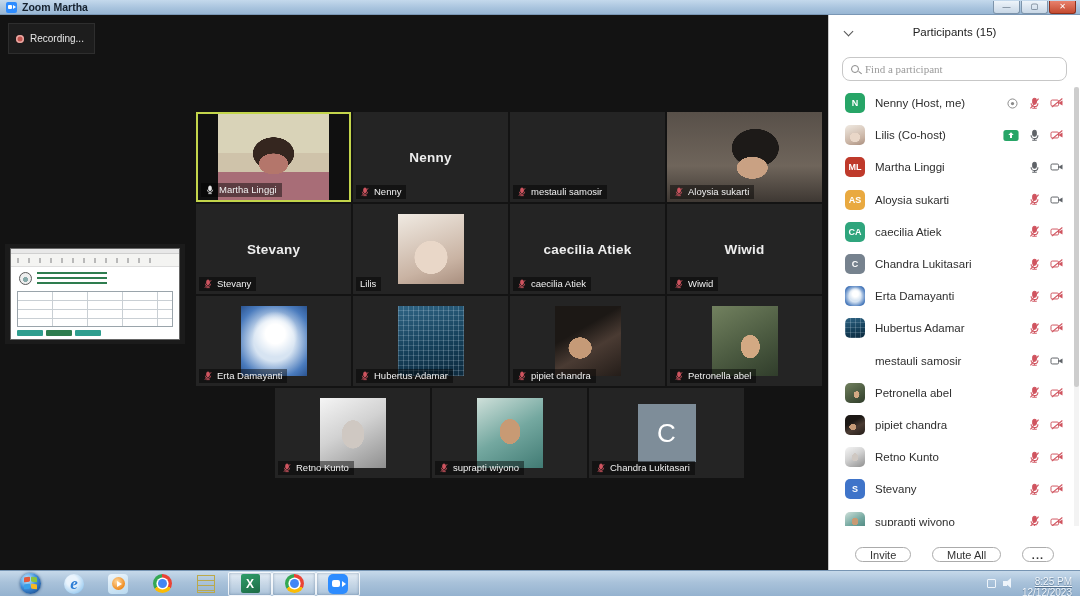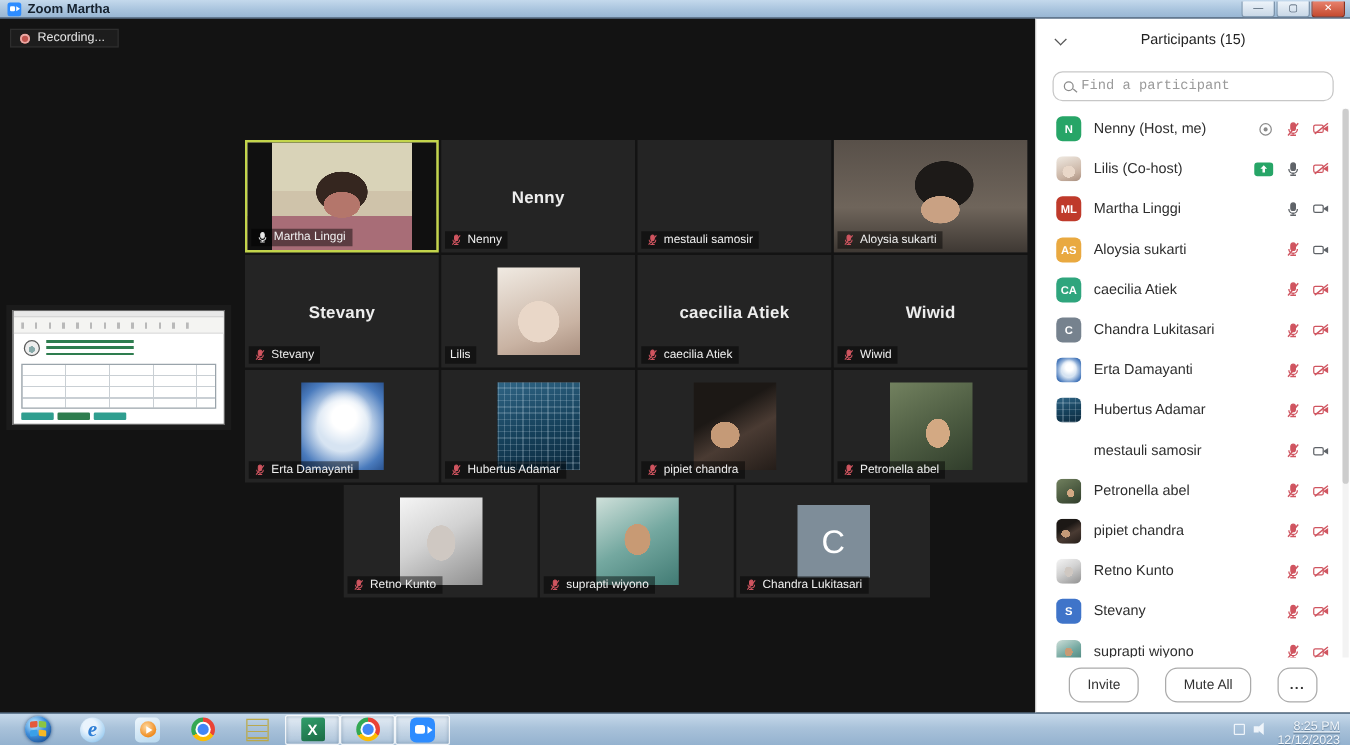--- a/index.html
+++ b/index.html
@@ -23,21 +23,21 @@
     border:1px solid #7d94ab; border-top:none; border-radius:0 0 3px 3px;
     background:linear-gradient(180deg,#eef4fa,#c8d7e6); position:relative; cursor:default; }
   .winbtn.close { background:linear-gradient(180deg,#e8826d,#c44a30); border-color:#8c2f1c; }
   .winbtn span { position:absolute; left:50%; top:50%; transform:translate(-50%,-55%);
     font-size:8px; color:#3d4f62; line-height:1; }
   .winbtn.close span { color:#fff; }
 
   
   .meeting { position:absolute; top:15px; left:0; width:828px; height:555px; background:#131313; }
 
-  .rec-badge { position:absolute; top:8px; left:8px; height:15px; padding:0 10px 0 7px;
+  .rec-badge { position:absolute; top:8px; left:8px; height:31px; padding:0 10px 0 7px;
     background:#1d1d1d; border:1px solid #2e2e2e; display:flex; align-items:center; gap:6px; }
   .rec-dot { width:8px; height:8px; border-radius:50%; background:#c0544e;
     box-shadow:inset 0 0 0 1.5px #e8a9a4; }
   .rec-text { color:#e6e6e6; font-size:10px; }
 
   
   .share-thumb { position:absolute; left:5px; top:229px; width:180px; height:100px;
     background:#1b1b1b; padding:4px 5px; }
   .xl-window { width:100%; height:100%; background:#fff; border:1px solid #666;
     display:flex; flex-direction:column; overflow:hidden; }
@@ -122,38 +122,38 @@
   .chev { position:absolute; left:16px; top:13px; width:7px; height:7px;
     border-left:1.6px solid #555; border-bottom:1.6px solid #555; transform:rotate(-45deg); cursor:pointer; }
   .panel-title { font-size:11.5px; font-weight:normal; color:#222; }
   .searchwrap { margin:8px 13px 6px 13px; }
   .searchbox { width:100%; height:24px; border:1px solid #c7c7c7; border-radius:8px;
     display:flex; align-items:center; padding:0 8px; gap:6px; background:#fff; }
   .mag { width:8px; height:8px; border:1.4px solid #8a8a8a; border-radius:50%; position:relative; flex:none; }
   .mag::after { content:""; position:absolute; width:4px; height:1.4px; background:#8a8a8a;
     right:-3.5px; bottom:-1.5px; transform:rotate(40deg); }
   .searchbox input { border:none; outline:none; flex:1; font-size:11px; color:#444;
-    font-family:Liberation Mono, monospace; background:transparent; }
+    font-family:Liberation Serif, serif; background:transparent; }
   .searchbox input::placeholder { color:#9a9a9a; }
 
   .plist { position:absolute; top:72px; left:0; right:6px; bottom:44px; overflow:hidden; }
   .prow { height:32.2px; display:flex; align-items:center; padding:0 10px 0 16px; }
   .avatar { width:20px; height:20px; border-radius:5px; margin-right:10px; flex:none;
     color:#fff; font-size:9px; font-weight:bold; display:flex; align-items:center; justify-content:center; }
   .avatar.none { background:transparent; }
   .pname { flex:1; font-size:11.5px; color:#2e2e2e; white-space:nowrap; overflow:hidden; }
   .picons { display:flex; gap:9px; align-items:center; }
   .picons .icw { display:flex; cursor:pointer; }
 
   .scrollbar { position:absolute; right:1px; top:72px; width:5px; bottom:44px; background:#f3f3f3; }
   .scroll-thumb { position:absolute; top:0; width:5px; height:300px; background:#cdcdcd; border-radius:3px; }
 
   .panel-footer { position:absolute; bottom:8px; left:0; right:0; display:flex;
     align-items:center; padding:0 26px; }
-  .pf-btn { height:28px; border:1px solid #ababab; border-radius:10px; background:#fff;
+  .pf-btn { height:15px; border:1px solid #ababab; border-radius:10px; background:#fff;
     font-size:11px; color:#333; padding:0 14px; display:flex; align-items:center; cursor:pointer;
     font-family:"Liberation Sans",sans-serif; }
   .pf-btn.more { padding:0 9px; letter-spacing:1px; font-weight:bold; }
   .pf-spacer { flex:1; }
 
   
   .taskbar { position:absolute; top:570px; left:0; width:1080px; height:26px;
     background:linear-gradient(180deg,#c6d9ea 0%,#a9c2da 45%,#94b2cf 100%);
     border-top:1px solid #7795b3; display:flex; align-items:center; }
   .tb-items { display:flex; align-items:center; height:100%; padding-left:8px; }

